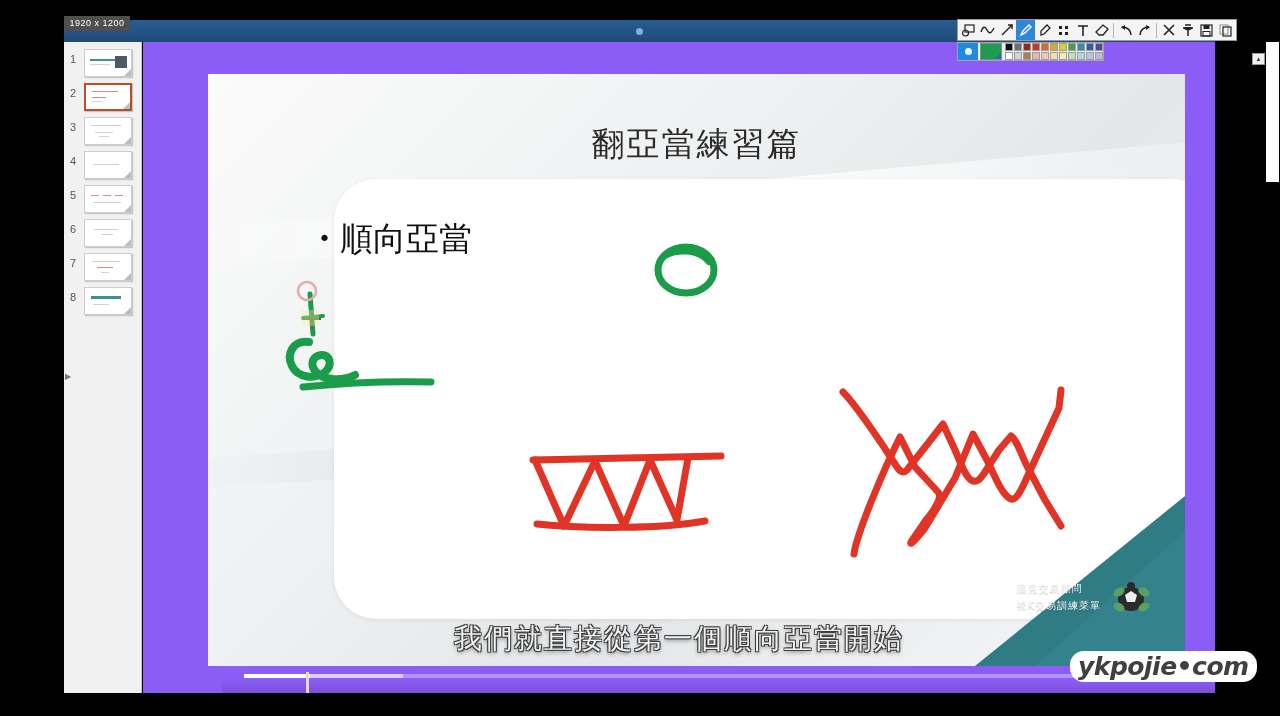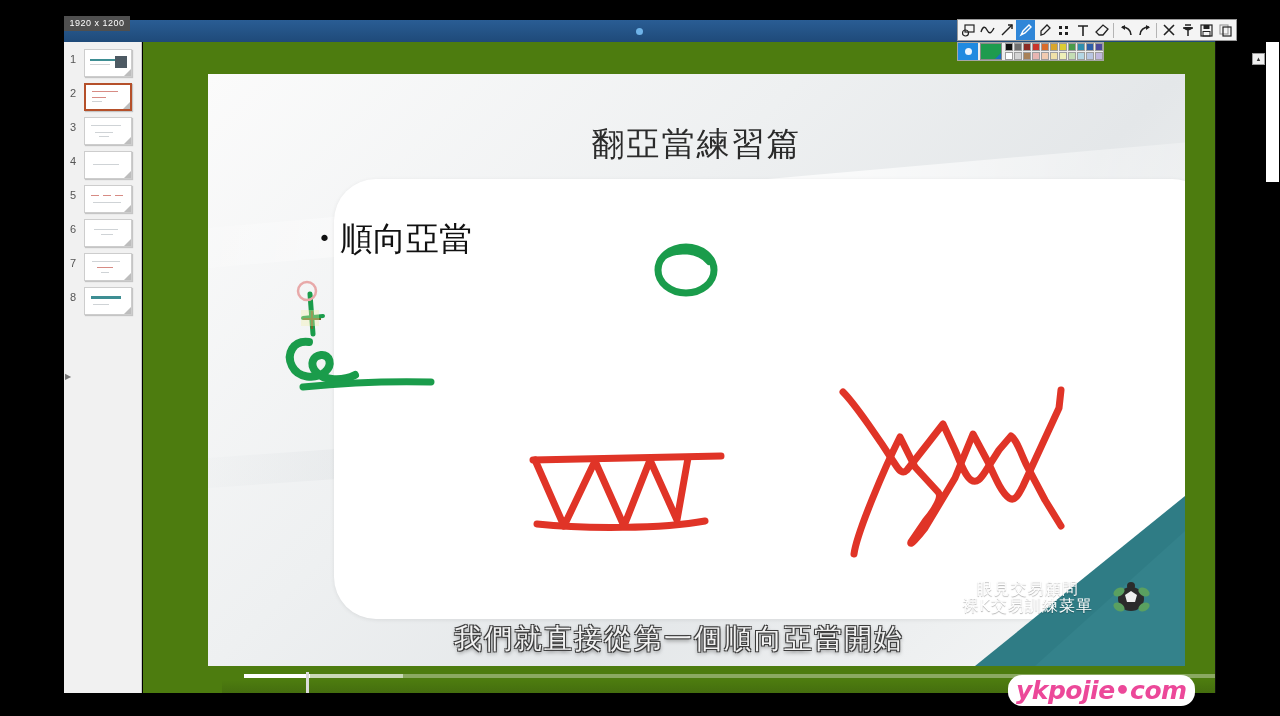--- a/index.html
+++ b/index.html
@@ -47,21 +47,21 @@
     position: absolute; right: 0px; bottom: 0px; width: 0; height: 0;
     border-left: 7px solid transparent; border-bottom: 7px solid #bdbdbd;
   }
 
   
   .pane-arrow { position: absolute; left: 1px; top: 330px; font-size: 8px; color: #777; }
 
   
   .slide-area {
     position: absolute; left: 79px; top: 22px; width: 1072px; height: 651px;
-    background: #4d7c0f; overflow: hidden;
+    background: #8b5cf6; overflow: hidden;
   }
   .slide {
     position: absolute; left: 65px; top: 32px; width: 977px; height: 592px;
     background: linear-gradient(135deg,#fbfbfb 0%,#eef0f1 38%,#e4e7e9 62%,#f7f8f8 100%);
     overflow: hidden;
   }
   .slide::before {
     content: ""; position: absolute; left: -10%; top: 18%; width: 130%; height: 40px;
     background: linear-gradient(100deg, rgba(255,255,255,0) 0%, rgba(255,255,255,.95) 45%, rgba(255,255,255,0) 100%);
     transform: rotate(-5deg);
@@ -91,22 +91,22 @@
     font-family: "DejaVu Sans", "Liberation Sans", sans-serif;
   }
   .bullet .dot { display: inline-block; width: 22px; font-size: 22px; vertical-align: 4px; }
   .red-txt { color: #c0392b; }
 
   
   .teal-wedge {
     position: absolute; right: 0; bottom: 0; width: 210px; height: 190px; z-index: 3;
   }
   .brand {
-    position: absolute; right: 92px; bottom: 52px; z-index: 6; text-align: center;
-    color: #ffffff; font-size: 16px; line-height: 17px; letter-spacing: 1px;
+    position: absolute; right: 84px; bottom: 52px; z-index: 6; text-align: left;
+    color: #ffffff; font-size: 10px; line-height: 17px; letter-spacing: 1px;
     font-family: "DejaVu Sans", "Liberation Sans", sans-serif; text-shadow: 0 1px 1px rgba(0,0,0,.3);
   }
   .turtle { position: absolute; right: 34px; bottom: 48px; width: 40px; height: 40px; z-index: 6; }
 
   
   .ink { position: absolute; left: 0; top: 0; width: 1072px; height: 651px; z-index: 8; pointer-events: none; }
 
   
   .anno-bar {
     position: absolute; left: 957px; top: 19px; height: 22px;
@@ -163,24 +163,24 @@
   
   .subtitle {
     position: absolute; left: 0; top: 578px; width: 1072px; text-align: center; z-index: 28;
     font-size: 28px; color: #f2f2f2; letter-spacing: 2px;
     font-family: "DejaVu Sans", "Liberation Sans", sans-serif;
     text-shadow: -1px -1px 0 #3c3c3c, 1px -1px 0 #3c3c3c, -1px 1px 0 #3c3c3c, 1px 1px 0 #3c3c3c, 0 2px 4px rgba(0,0,0,.6);
   }
 
   
   .watermark {
-    position: absolute; left: 1008px; top: 651px; z-index: 60;
-    font-size: 25px; font-style: italic; font-weight: bold; color: #ec4899;
+    position: absolute; left: 1070px; top: 651px; z-index: 60;
+    font-size: 25px; font-style: italic; font-weight: bold; color: #404040;
     font-family: "DejaVu Sans", "Liberation Sans", sans-serif;
-    background: #fff; padding: 1px 8px; border-radius: 14px; letter-spacing: -.5px; margin-top: 24px;
+    background: #fff; padding: 1px 8px; border-radius: 14px; letter-spacing: -.5px;
   }
 </style>
 </head>
 <body>
 
 <div id="root">
 
   <div class="ppt-window">
 
     <div class="win-titlebar">

